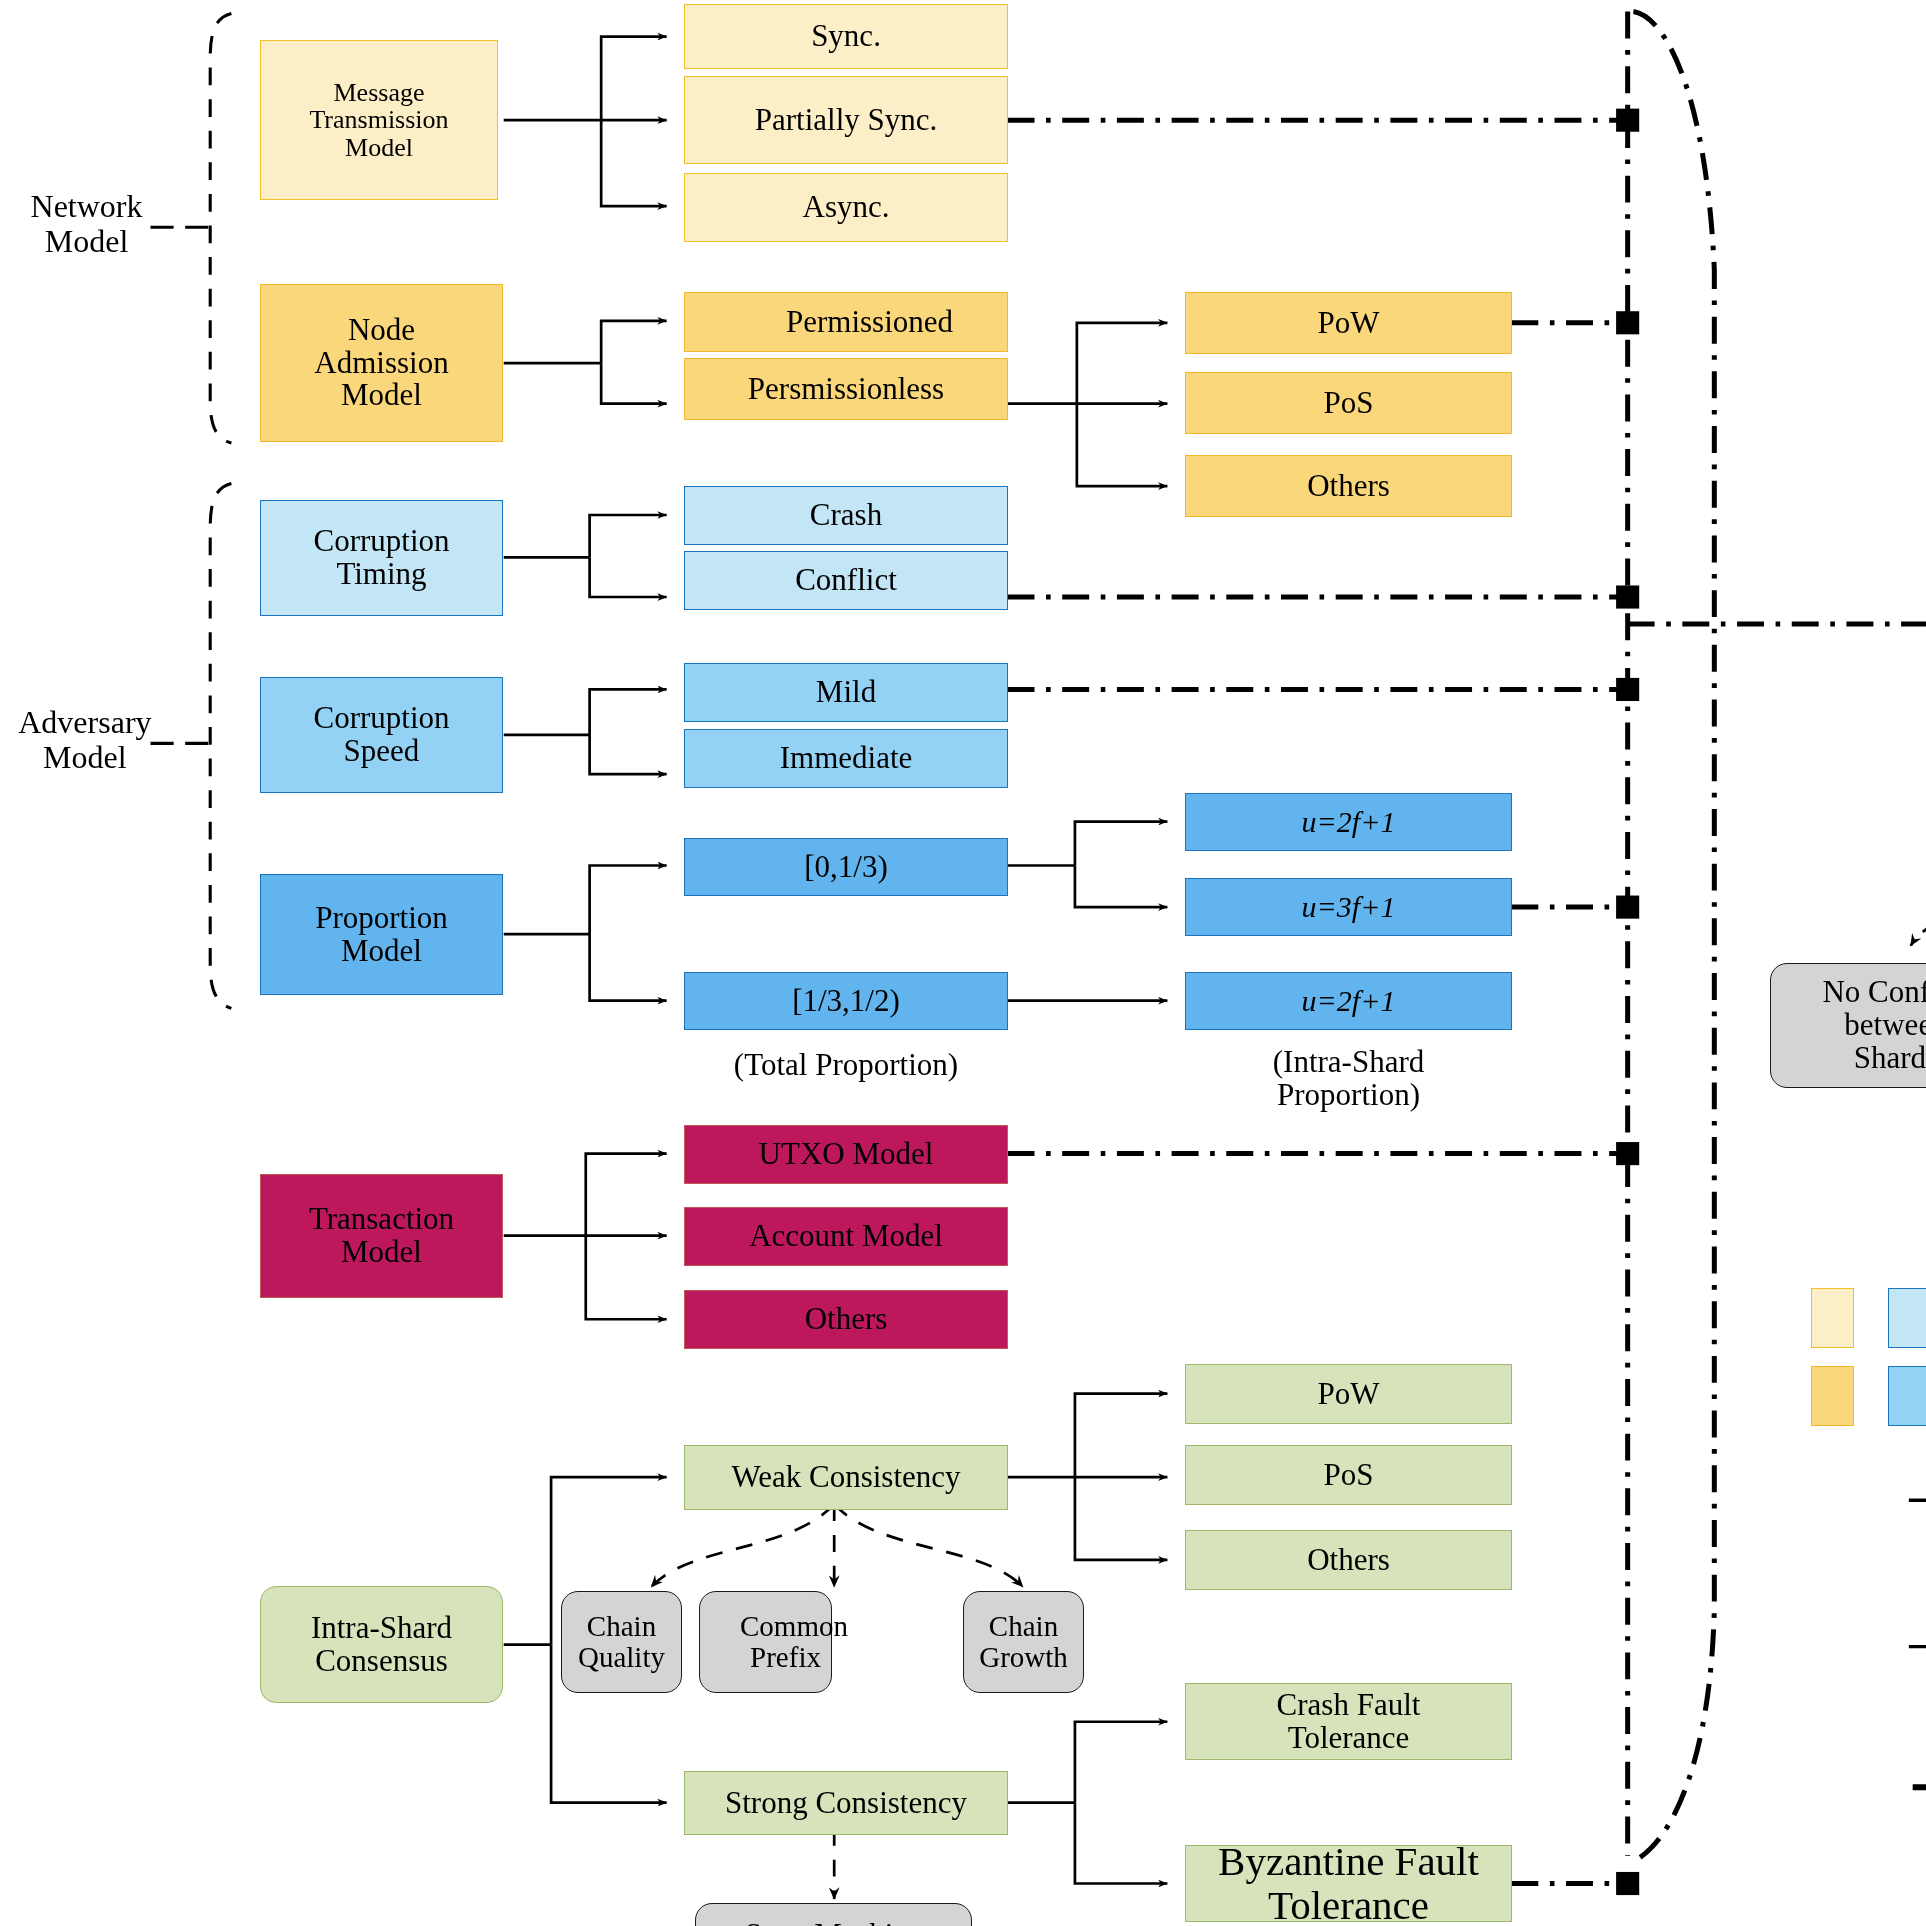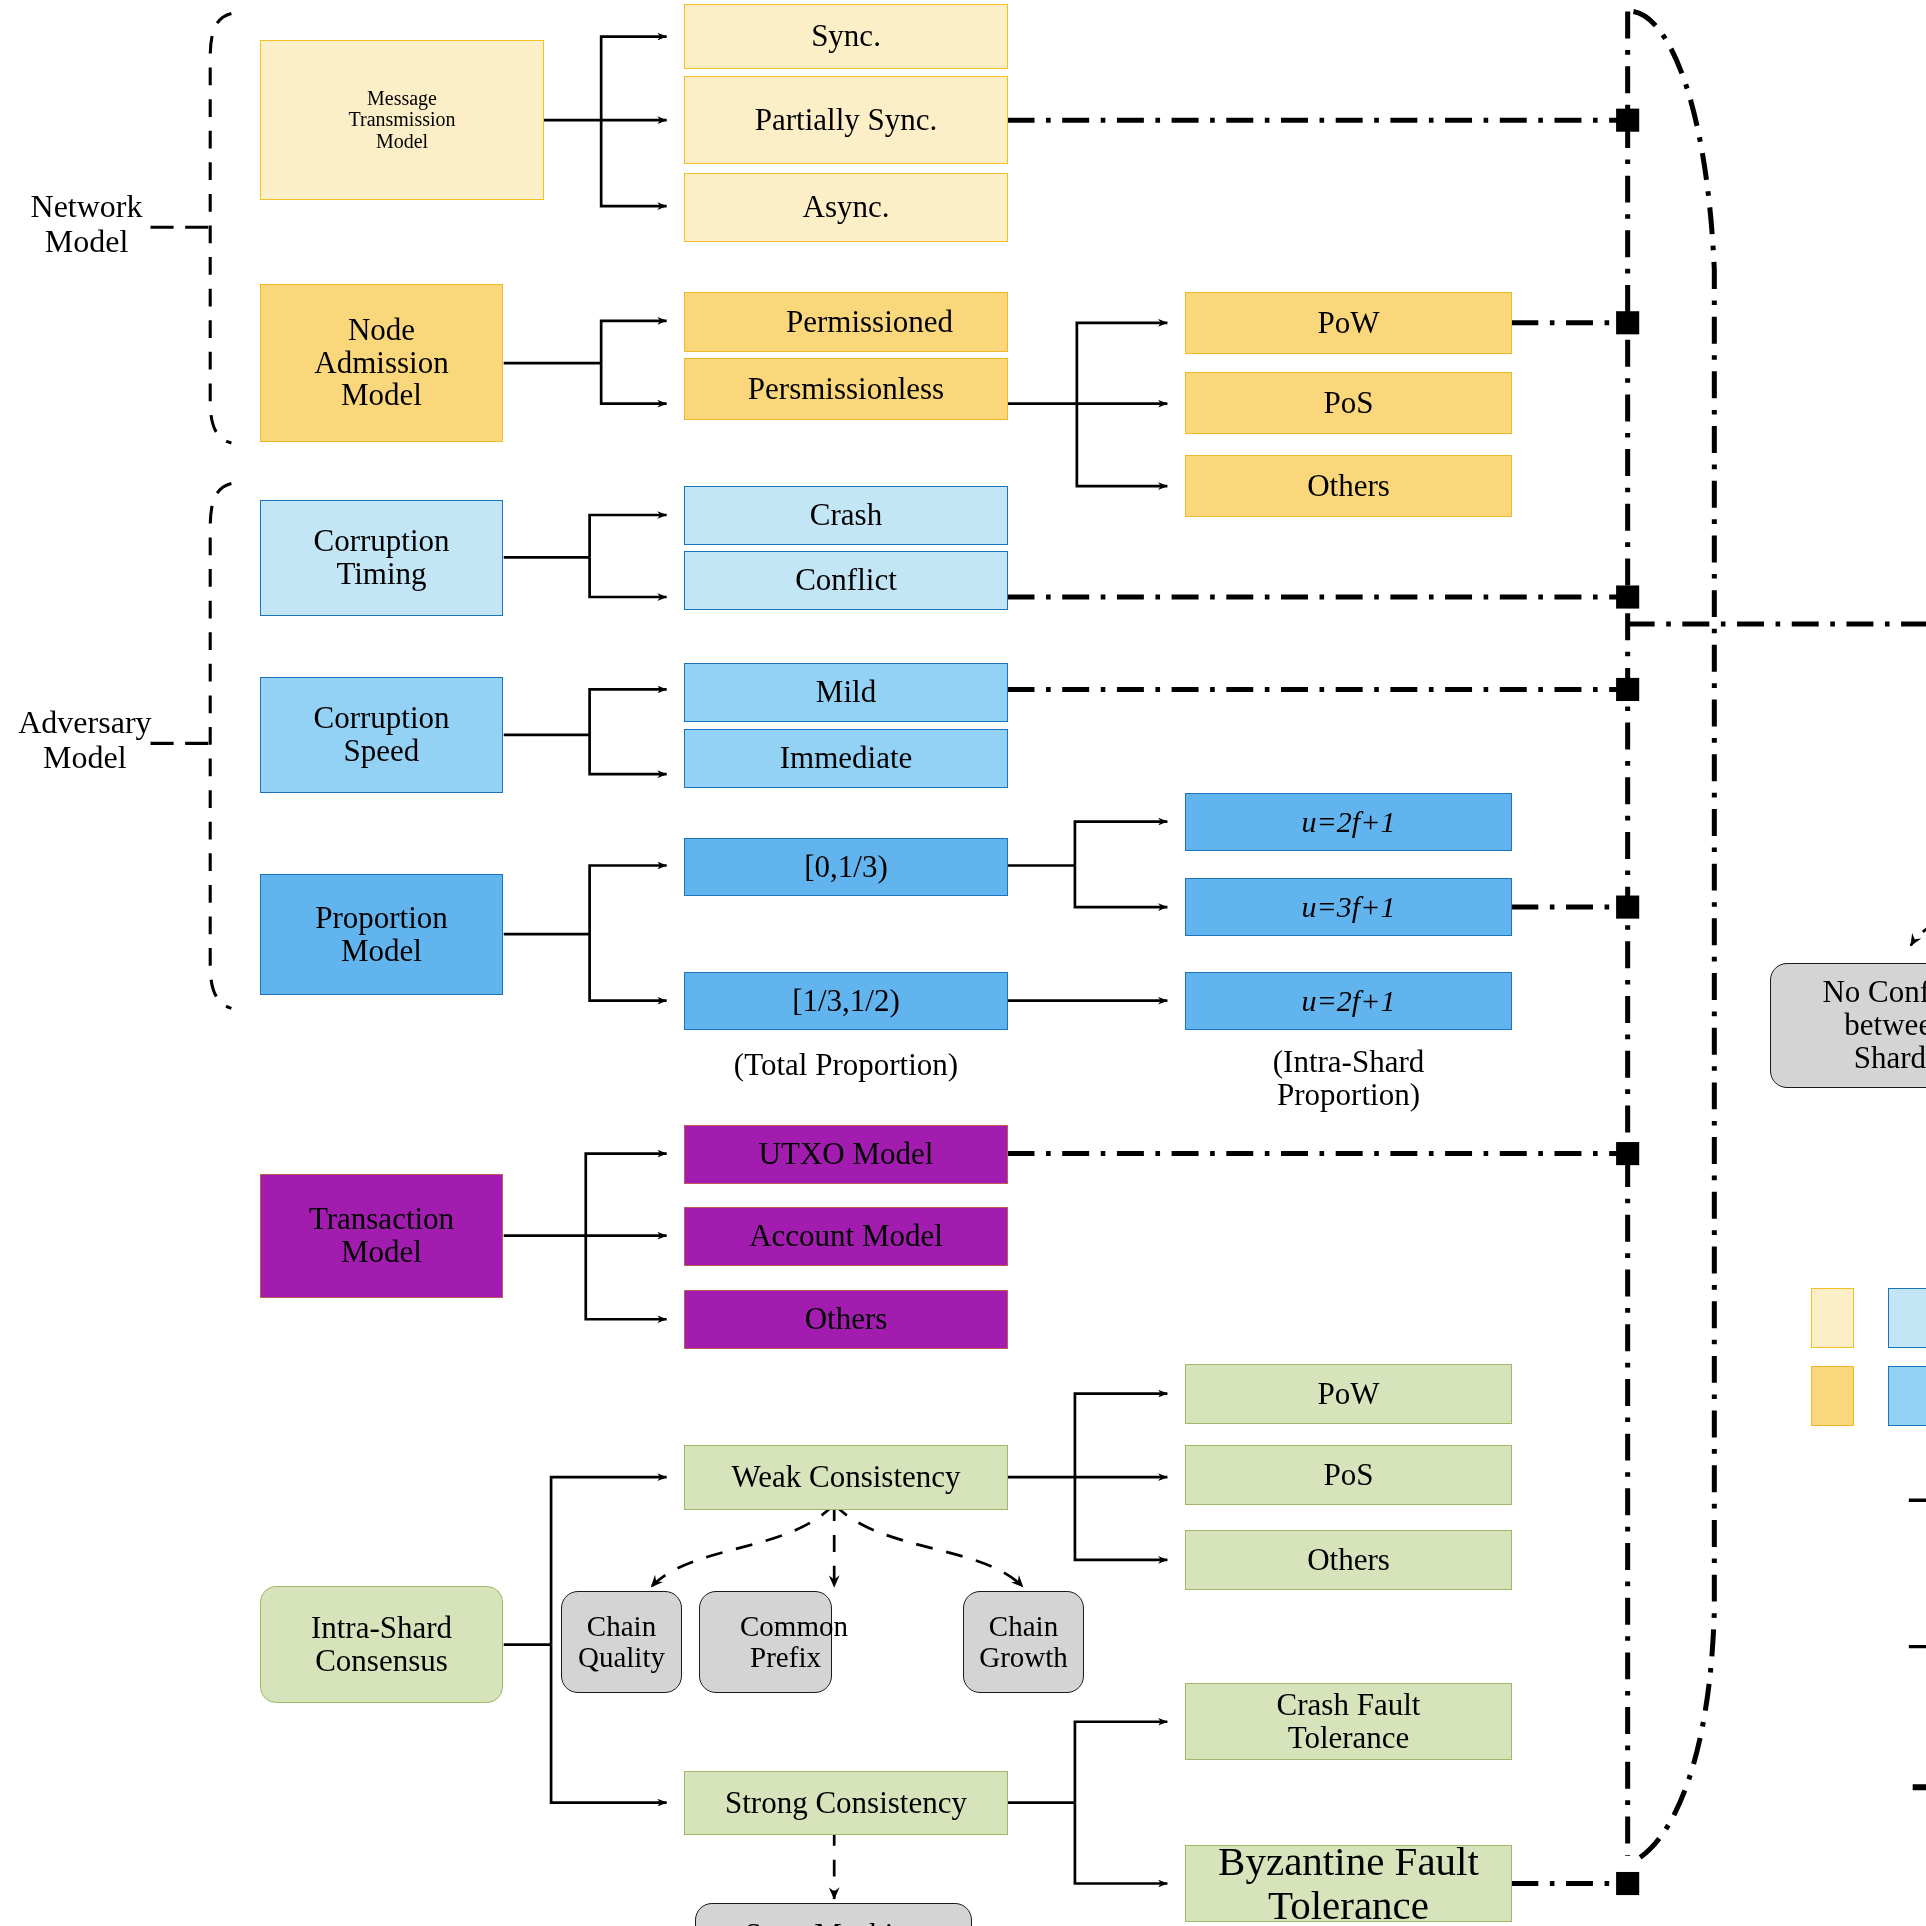--- a/index.html
+++ b/index.html
@@ -9,21 +9,21 @@
   svg.layer{position:absolute;left:0;top:0;width:2510px;height:2006px;pointer-events:none;}
   .node{position:absolute;box-sizing:border-box;display:flex;align-items:center;
         justify-content:center;text-align:center;line-height:1.06;color:#000;}
   .node span{display:block;width:100%;padding:0 2.3px;}
   
   .y1{background:#FCEFC7;border:1.9px solid #F5C026;}
   .y2{background:#FBD77B;border:1.9px solid #F0B82A;}
   .b1{background:#C3E6F7;border:1.9px solid #1C75BC;}
   .b2{background:#93D2F5;border:1.9px solid #1C75BC;}
   .b3{background:#62B4EF;border:1.9px solid #1C75BC;}
-  .rd{background:#a21caf;border:1.9px solid #C15959;}
+  .rd{background:#be185d;border:1.9px solid #C15959;}
   .gr{background:#D7E3BB;border:1.9px solid #9FB86A;}
   .gy{background:#D4D4D4;border:1.5px solid #1a1a1a;border-radius:17px;}
   .lbl{position:absolute;color:#000;text-align:center;line-height:1.08;}
   .sw{position:absolute;box-sizing:border-box;}
 </style>
 </head>
 <body>
 
 <div id="stage">
 
@@ -135,21 +135,21 @@
       <path d="M 4965,4640 L 5355,4640" stroke-width="16" stroke-dasharray="70,30,12,30"></path>
     </g>
     <rect x="5340" y="4608" width="62" height="62" fill="#000"></rect>
   </svg>
 
   <div class="lbl" style="left:23px;top:189px;width:127px;font-size:32px;white-space:pre-line;">Network
 Model</div>
   <div class="lbl" style="left:15.4px;top:705px;width:139px;font-size:32px;white-space:pre-line;">Adversary
 Model</div>
 
-  <div class="node y1" style="left:260px;top:40px;width:284px;height:160px;font-size:20px;">
+  <div class="node y1" style="left:260px;top:40px;width:238px;height:160px;font-size:26px;">
     <span style="white-space:pre-line;">Message
 Transmission
 Model</span>
   </div>
 
   <div class="node y1" style="left:684px;top:3.9px;width:324px;height:65px;font-size:31px;">
     <span>Sync.</span>
   </div>
   <div class="node y1" style="left:684px;top:76px;width:324px;height:88px;font-size:31px;">
     <span>Partially Sync.</span>

